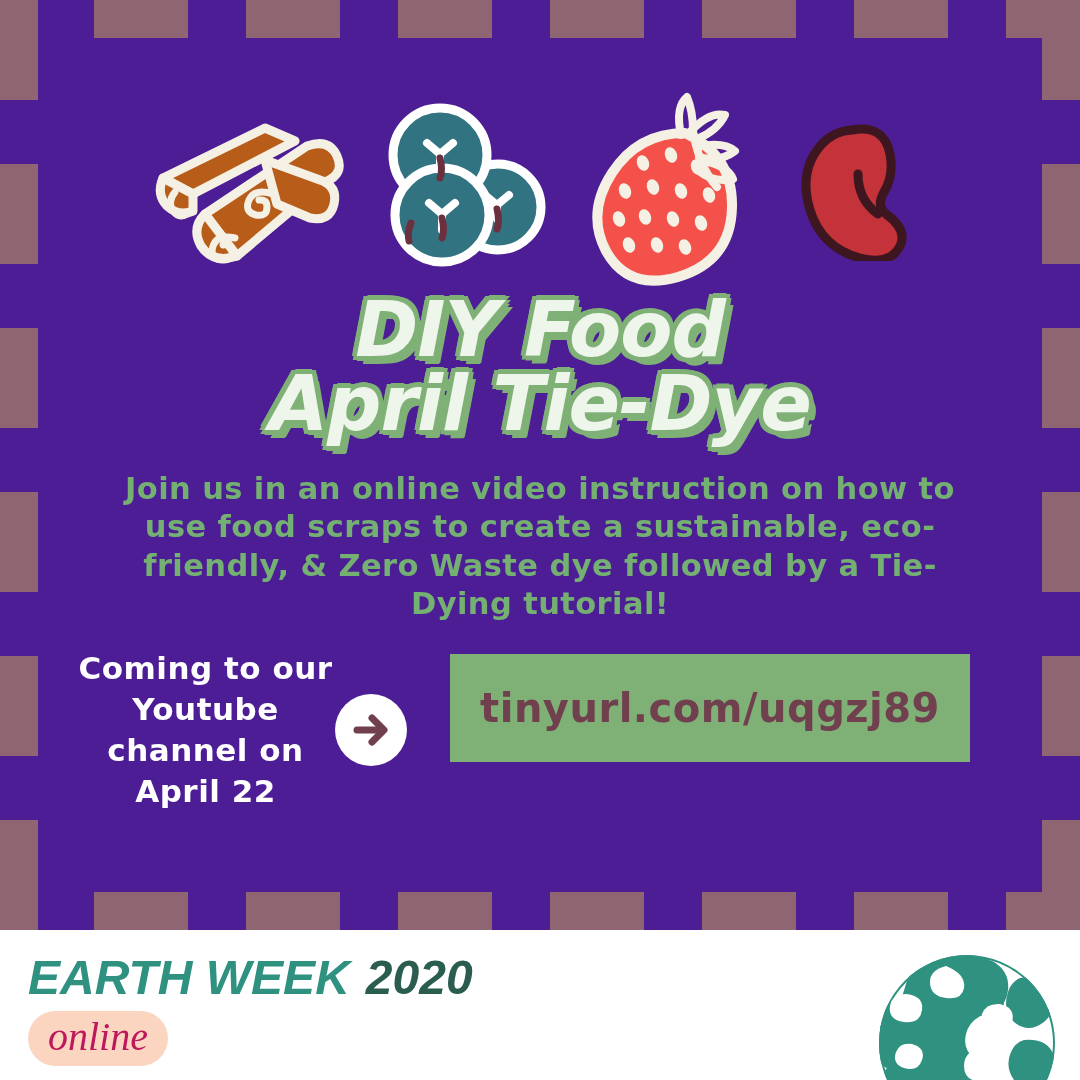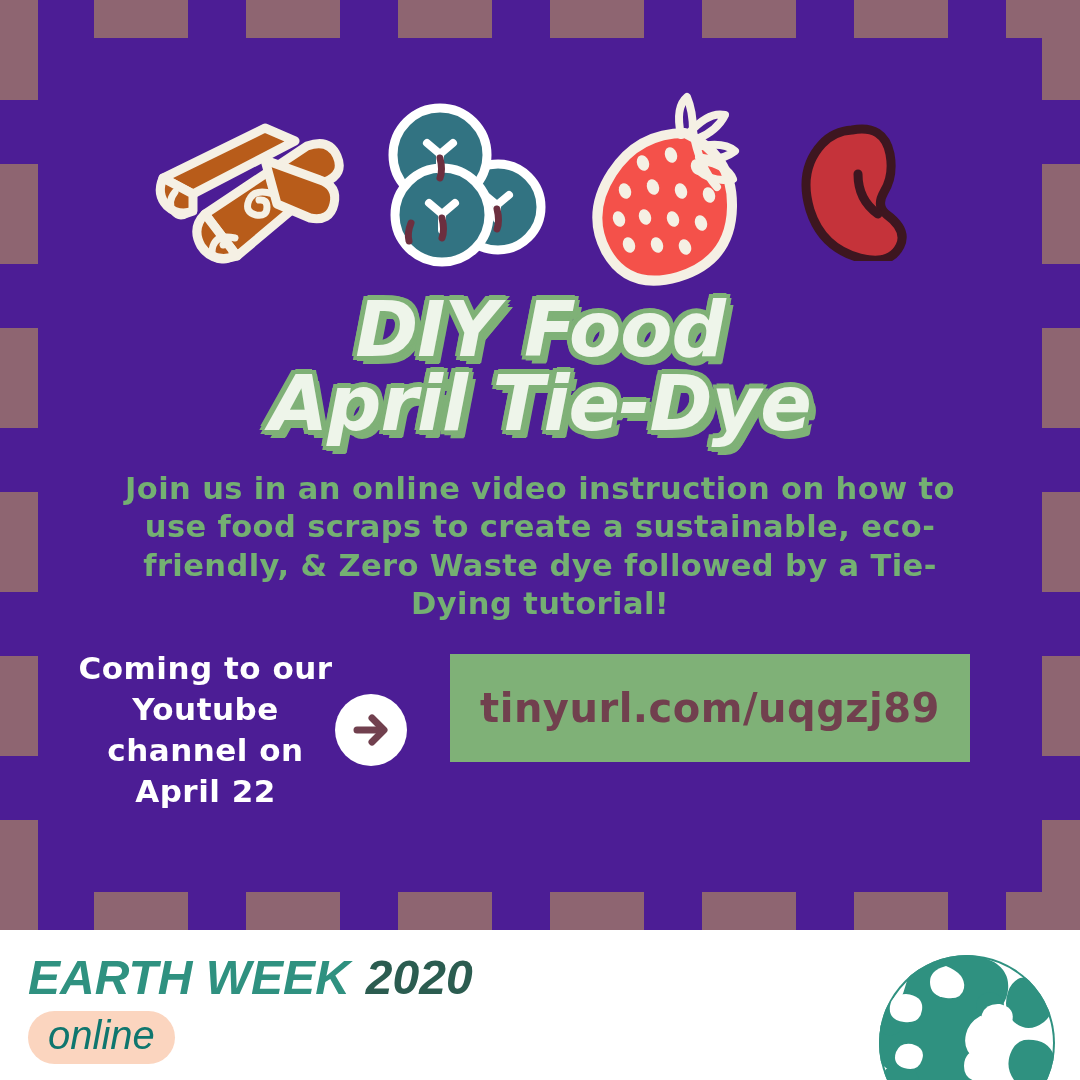--- a/index.html
+++ b/index.html
@@ -117,24 +117,24 @@
   .dates {
     font-family:"Liberation Sans", sans-serif;
     font-size:42px; font-weight:normal;
     color:#2b5c50;
   }
   .online-pill {
     background:#fbd5bf; border-radius:999px;
     padding:2px 20px 6px 20px;
   }
   .online-pill span {
-    font-family:Liberation Sans, sans-serif;
+    font-family:Liberation Serif, serif;
     font-style:italic; font-weight:normal;
     font-size:40px;
-    color:#0f766e;
+    color:#be185d;
   }
   .globe { position:absolute; left:872px; top:18px; }
 </style>
 </head>
 <body>
 
 <div class="poster">
 
   <div class="panel">
 

